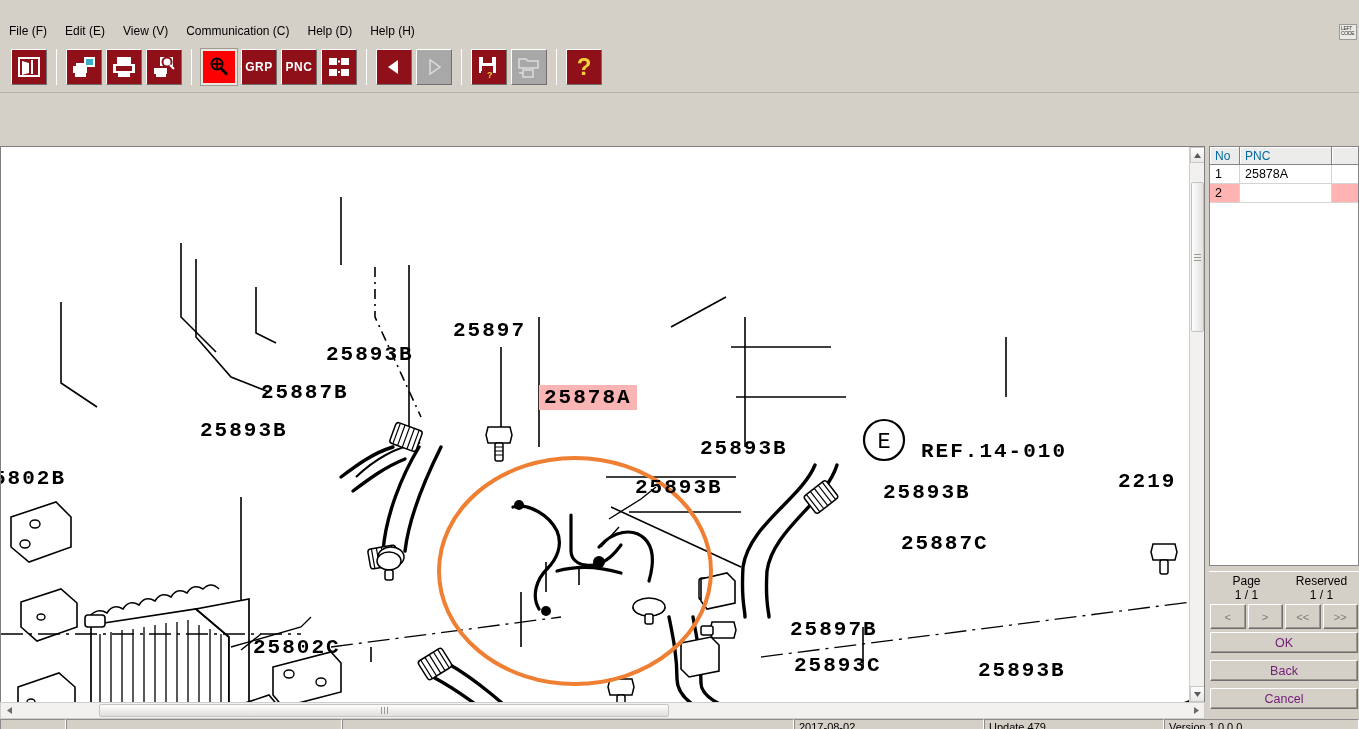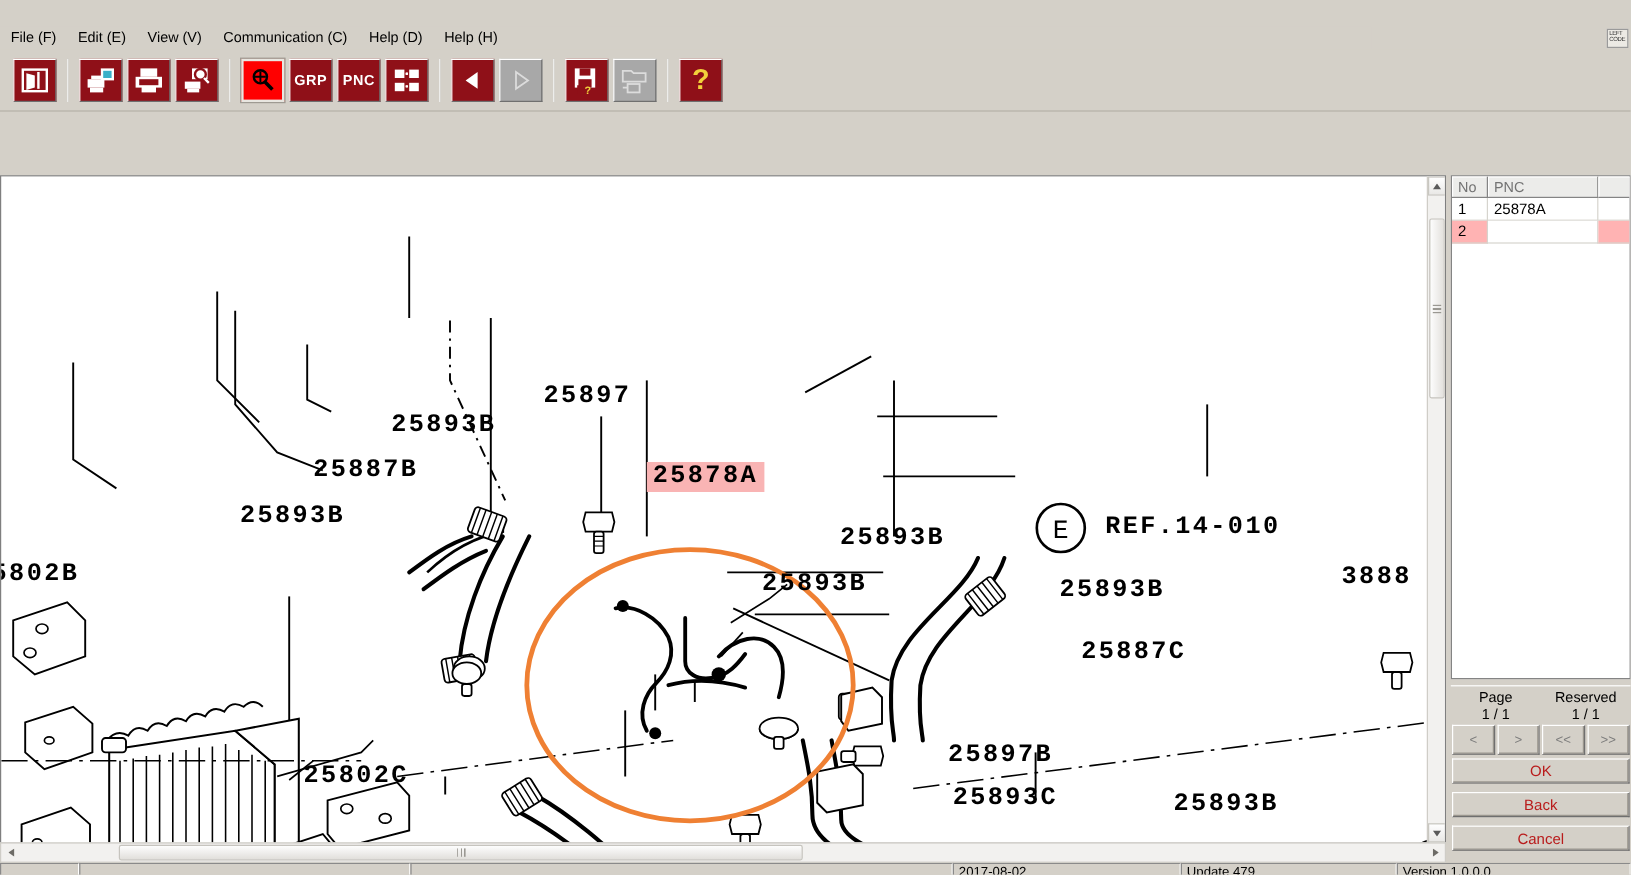--- a/index.html
+++ b/index.html
@@ -264,21 +264,21 @@
     overflow: hidden;
     font-size: 12px;
   }
   .pnc-head { display: flex; height: 18px; background: #edecea; }
   .pnc-th {
     border-right: 1px solid #848484;
     border-bottom: 1px solid #848484;
     background: #ececea;
     display: flex; align-items: center;
     padding-left: 5px;
-    font-size: 12px; color: #737373;
+    font-size: 12px; color: #0369a1;
     box-shadow: inset 1px 1px 0 #ffffff;
   }
   .pnc-th.c0 { width: 30px; }
   .pnc-th.c1 { width: 92px; }
   .pnc-th.c2 { width: 26px; border-right: none; }
   .pnc-row { display: flex; height: 19px; }
   .pnc-td {
     border-right: 1px solid #d6d4ce;
     border-bottom: 1px solid #d6d4ce;
     display: flex; align-items: center;
@@ -318,21 +318,21 @@
   .sqbtn.w { width: 38px; }
 
   .bigbtns { position: absolute; left: 0; top: 486px; width: 150px; }
   .bigbtn {
     width: 148px; height: 21px; margin: 0 0 7px 1px;
     background: #d4d0c8;
     border: 1px solid #ffffff;
     border-right-color: #6f6f6f; border-bottom-color: #6f6f6f;
     box-shadow: inset -1px -1px 0 #9a968e;
     display: flex; align-items: center; justify-content: center;
-    font-size: 12.5px; color: #b91c1c;
+    font-size: 12.5px; color: #701a75;
   }
 
   
   .statusbar {
     position: absolute; left: 0; top: 719px;
     width: 1359px; height: 12px;
     background: #d4d0c8;
     display: flex; align-items: flex-start;
     font-size: 11px; color: #000;
     overflow: hidden;
@@ -679,23 +679,23 @@
       </svg>
 
       <div class="dlabel" style="left:452px;top:172px">25897</div>
       <div class="dlabel" style="left:325px;top:196px">25893B</div>
       <div class="dlabel" style="left:260px;top:234px">25887B</div>
       <div class="dlabel" style="left:199px;top:272px">25893B</div>
       <div class="dlabel hl" style="left:538px;top:238px">25878A</div>
       <div class="dlabel" style="left:-8px;top:320px">5802B</div>
       <div class="dlabel" style="left:699px;top:290px">25893B</div>
       <div class="dlabel" style="left:634px;top:329px">25893B</div>
-      <div class="dlabel" style="left:920px;top:281px">REF.14-010</div>
+      <div class="dlabel" style="left:920px;top:293px">REF.14-010</div>
       <div class="dlabel" style="left:882px;top:334px">25893B</div>
-      <div class="dlabel" style="left:1117px;top:323px">3888</div>
+      <div class="dlabel" style="left:1117px;top:323px">2219</div>
       <div class="dlabel" style="left:900px;top:385px">25887C</div>
       <div class="dlabel" style="left:252px;top:489px">25802C</div>
       <div class="dlabel" style="left:789px;top:471px">25897B</div>
       <div class="dlabel" style="left:793px;top:507px">25893C</div>
       <div class="dlabel" style="left:977px;top:512px">25893B</div>
 
     </div>
 
     <div class="vscroll">
       <div class="vs-arrow">

